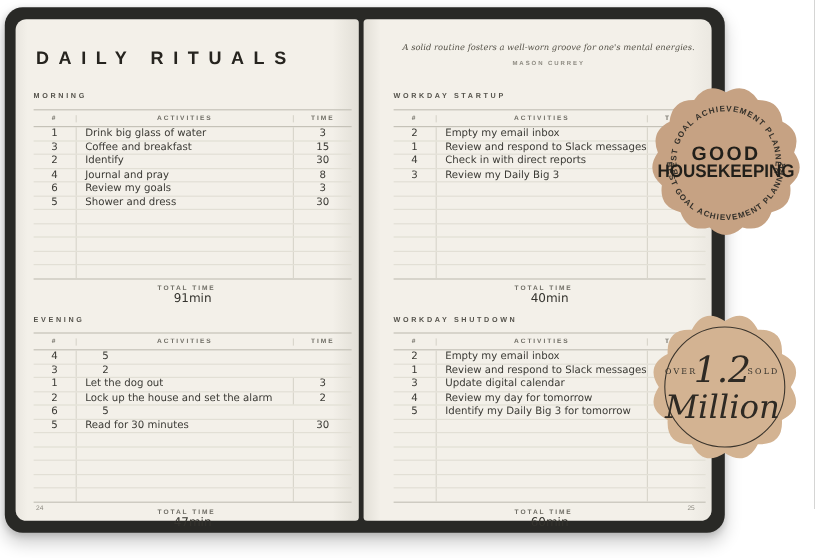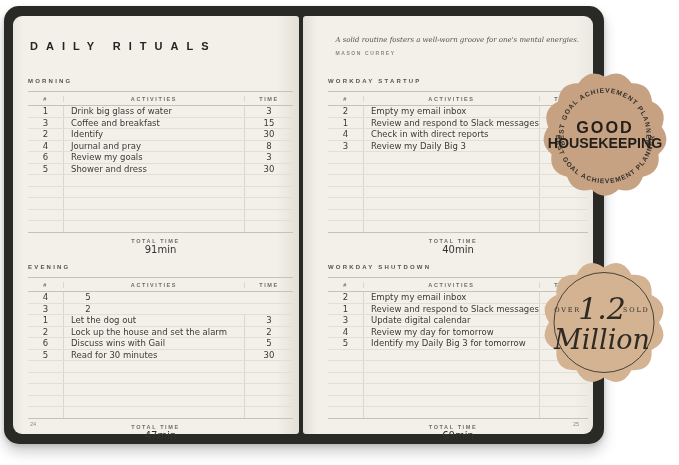--- a/index.html
+++ b/index.html
@@ -20,23 +20,23 @@
   .page.left{
     left:9px;width:286px;border-radius:9px 3px 3px 9px;
     background:linear-gradient(90deg,#e9e6df 0px,#f3f0e9 10px,#f3f0e9 264px,#e2dfd7 286px);
   }
   .page.right{
     left:299px;width:290px;border-radius:3px 9px 9px 3px;
     background:linear-gradient(90deg,#e2dfd7 0px,#f3f0e9 14px,#f3f0e9 272px,#ebe8e1 290px);
   }
   .page-title{
     position:absolute;left:17px;top:24px;
-    font-size:11px;font-weight:700;letter-spacing:8px;color:#26241f;white-space:nowrap;
-  }
-  .quote-wrap{position:absolute;top:20px;right:14px;text-align:left;}
+    font-size:15px;font-weight:700;letter-spacing:8px;color:#26241f;white-space:nowrap;
+  }
+  .quote-wrap{position:absolute;top:20px;right:14px;text-align:center;}
   .quote{font-family:"DejaVu Serif", serif;font-style:italic;font-size:7px;color:#565349;}
   .quote-author{margin-top:6px;font-size:5px;font-weight:700;letter-spacing:1.6px;color:#8d8a81;}
   .page-num{position:absolute;bottom:7px;font-size:5.5px;color:#8d8a81;}
   .page.left .page-num{left:17px;}
   .page.right .page-num{right:14px;}
 
   
   .section{position:absolute;}
   .page.left .section{left:15px;right:6px;}
   .page.right .section{left:25px;right:5px;}
@@ -168,21 +168,20 @@
             <div class="tcell col-act hw">Let the dog out</div>
             <div class="tcell col-time hw">3</div>
           </div>
           <div class="trow">
             <div class="tcell col-num hw">2</div>
             <div class="tcell col-act hw">Lock up the house and set the alarm</div>
             <div class="tcell col-time hw">2</div>
           </div>
           <div class="trow">
             <div class="tcell col-num hw">6</div>
-            <div class="tcell col-act hw">Discuss wins with Gail</div>
             <div class="tcell col-time hw">5</div>
           </div>
           <div class="trow">
             <div class="tcell col-num hw">5</div>
             <div class="tcell col-act hw">Read for 30 minutes</div>
             <div class="tcell col-time hw">30</div>
           </div>
           <div class="trow">
             <div class="tcell col-num"></div>
             <div class="tcell col-act"></div>

